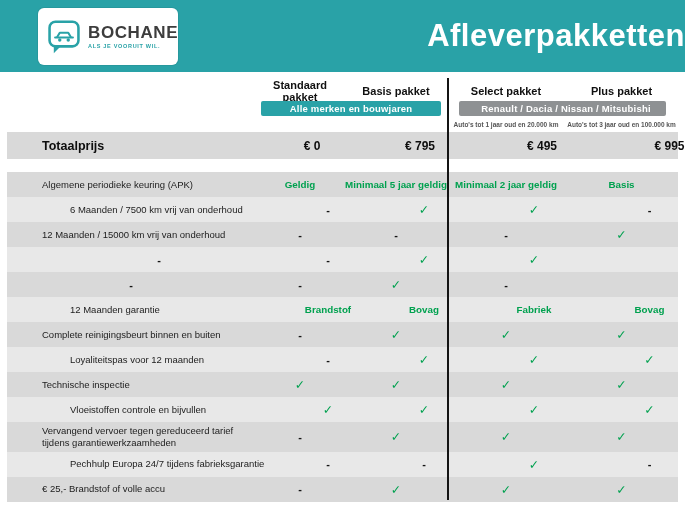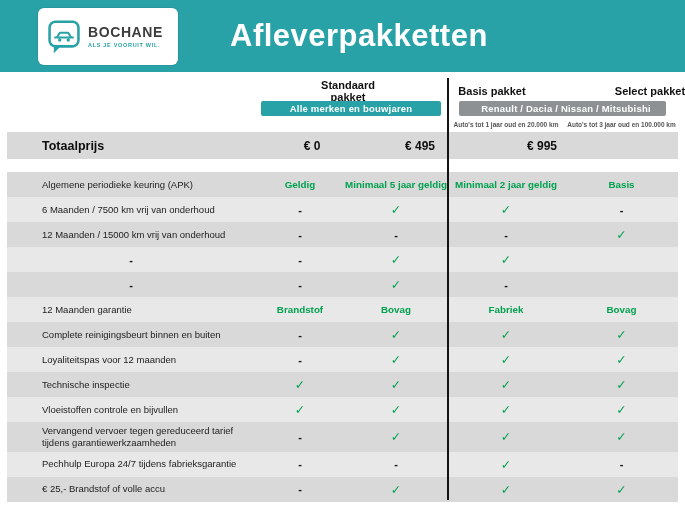--- a/index.html
+++ b/index.html
@@ -10,32 +10,32 @@
   }
   
   .banner { height:72px; background:var(--teal,#29A2A7); position:relative; }
   .logo-card {
     position:absolute; left:38px; top:8px; width:140px; height:57px;
     background:#ffffff; border-radius:6px; display:flex; align-items:center;
     gap:7px; padding:0 9px; box-shadow:0 0 0 1px rgba(0,0,0,.06);
   }
   .logo-icon { display:flex; color:var(--teal,#29A2A7); }
   .logo-text { display:flex; flex-direction:column; }
-  .logo-name { font-size:14px; font-weight:bold; color:#3d3d3d; letter-spacing:.6px; line-height:1.05; }
+  .logo-name { font-size:17px; font-weight:bold; color:#3d3d3d; letter-spacing:.6px; line-height:1.05; }
   .logo-tag  { font-size:5.5px; font-weight:bold; color:var(--teal,#29A2A7); letter-spacing:.7px; margin-top:2px; }
   .title {
     position:absolute; left:230px; right:0; top:50%; transform:translateY(-50%);
-    text-align:left; color:#ffffff; font-size:31px; font-weight:bold; letter-spacing:.5px;
+    text-align:right; color:#ffffff; font-size:31px; font-weight:bold; letter-spacing:.5px;
   }
   
   .table { position:relative; margin:0 7px; }
   .grid  { display:grid; grid-template-columns:248px 90px 102px 118px 113px; align-items:center; }
   .vline { position:absolute; top:6px; bottom:2px; left:440px; width:2px; background:#141414; z-index:3; }
 
-  .head-row { height:27px; padding-top:7px;gap:48px; }
+  .head-row { height:27px; padding-top:7px; }
   .colh { text-align:center; font-weight:bold; font-size:11px; color:#101010; }
 
   .badge-row { height:18px; }
   .badge {
     height:15px; border-radius:2px; color:#ffffff; font-weight:bold; font-size:9.5px;
     display:flex; align-items:center; justify-content:center; letter-spacing:.2px;
   }
   .badge.teal { grid-column:2 / span 2; background:var(--teal,#29A2A7); margin:0 6px; }
   .badge.gray { grid-column:4 / span 2; background:var(--badge-gray,#8E9193); margin:0 12px;padding-left:7px; }
 
@@ -51,21 +51,21 @@
 
   .spacer { height:13px; background:#ffffff; }
 
   .frow { min-height:25px; }
   .frow .lab { padding-top:3px; padding-bottom:3px; padding-right:8px; line-height:1.25; }
   .val { text-align:center; }
   .val.check { color:var(--green,#00A14F); font-size:12.5px; }
   .val.dash  { color:#141414; font-weight:bold; font-size:11px; }
   .val.gtext { color:var(--green,#00A14F); font-weight:bold; font-size:9.8px; }
   .shade-a { background:#D9D9D9; }
-  .shade-b { background:#E8E8E8; }
+  .shade-b { background:#E8E8E8;padding-left:28px; }
 </style>
 </head>
 <body>
 
 <div class="page">
 
   <header class="banner">
     <div class="logo-card">
       <span class="logo-icon">
         <svg viewBox="0 0 40 42" width="34" height="36" aria-hidden="true">
@@ -106,20 +106,21 @@
       <div></div>
       <div></div>
       <div></div>
       <div class="note n1">Auto's tot 1 jaar oud en 20.000 km</div>
       <div class="note n2">Auto's tot 3 jaar oud en 100.000 km</div>
     </div>
 
     <div class="grid price-row">
       <div class="lab">Totaalprijs</div>
       <div class="price">€ 0</div>
+      <div class="price">€ 795</div>
       <div class="price">€ 495</div>
       <div class="price">€ 995</div>
     </div>
 
     <div class="spacer"></div>
 
     <div id="feature-rows">
         <div class="grid frow shade-a">
           <div class="lab">Algemene periodieke keuring (APK)</div>
           <div class="val gtext">Geldig</div>

